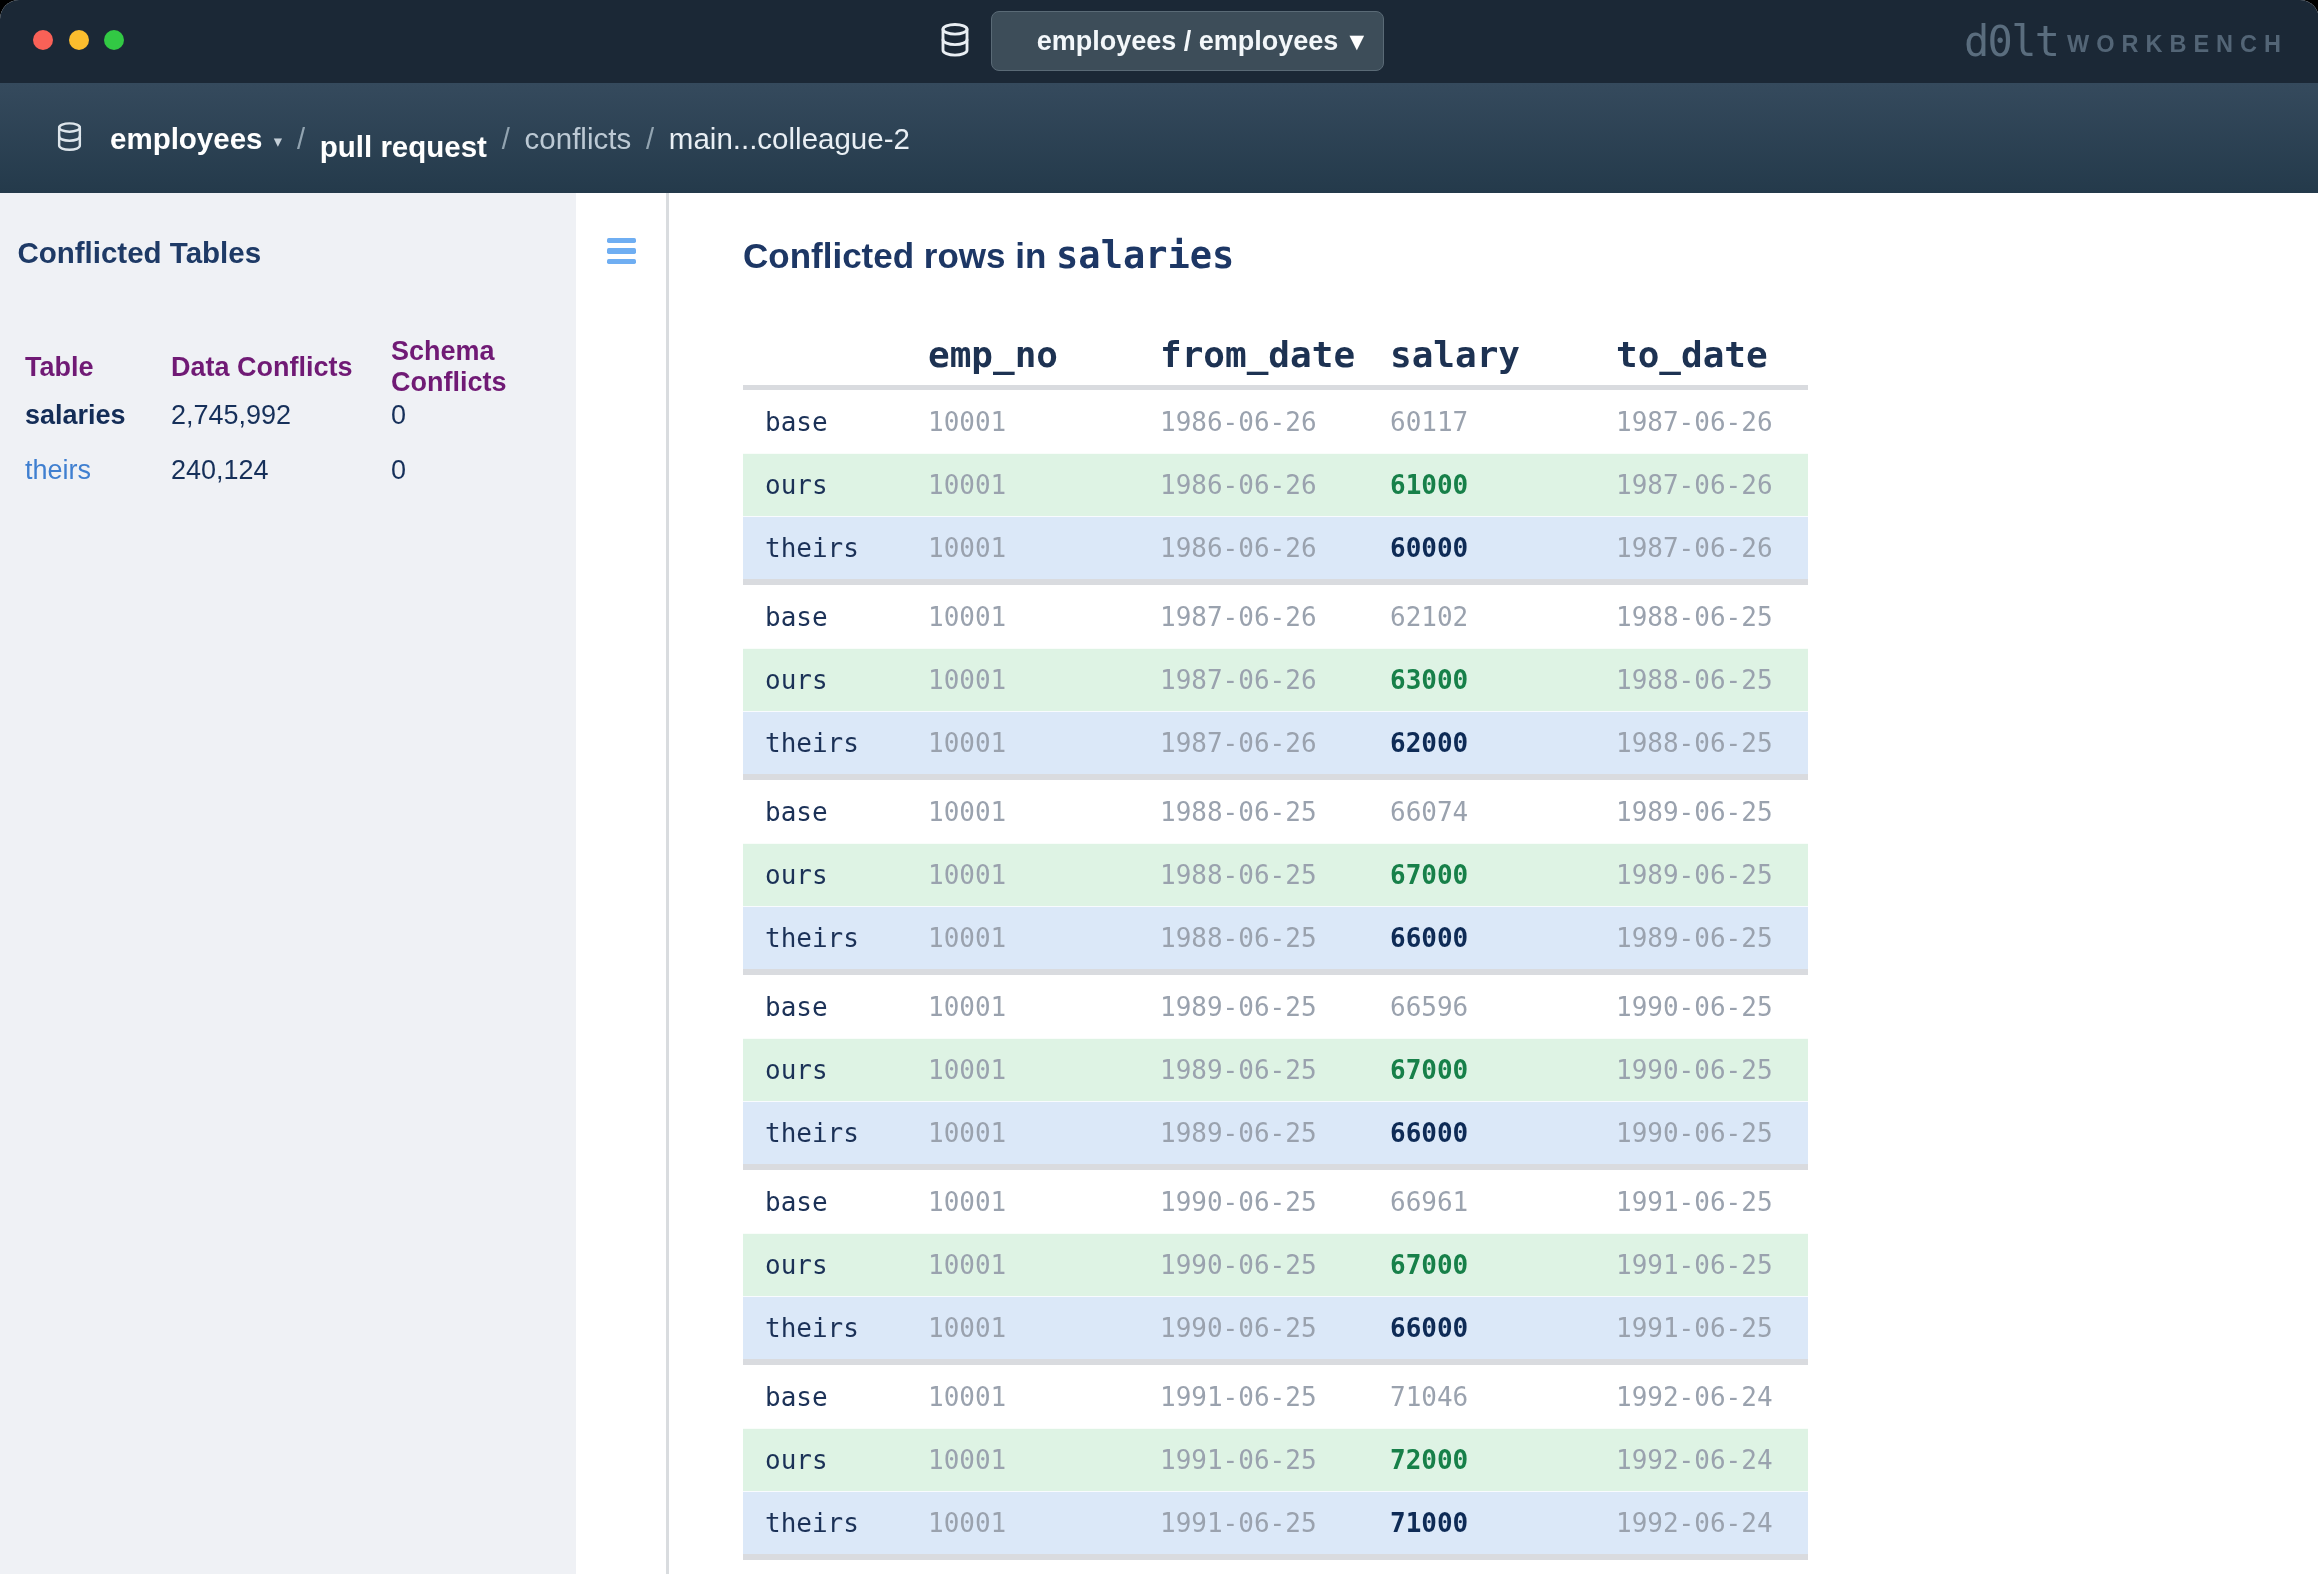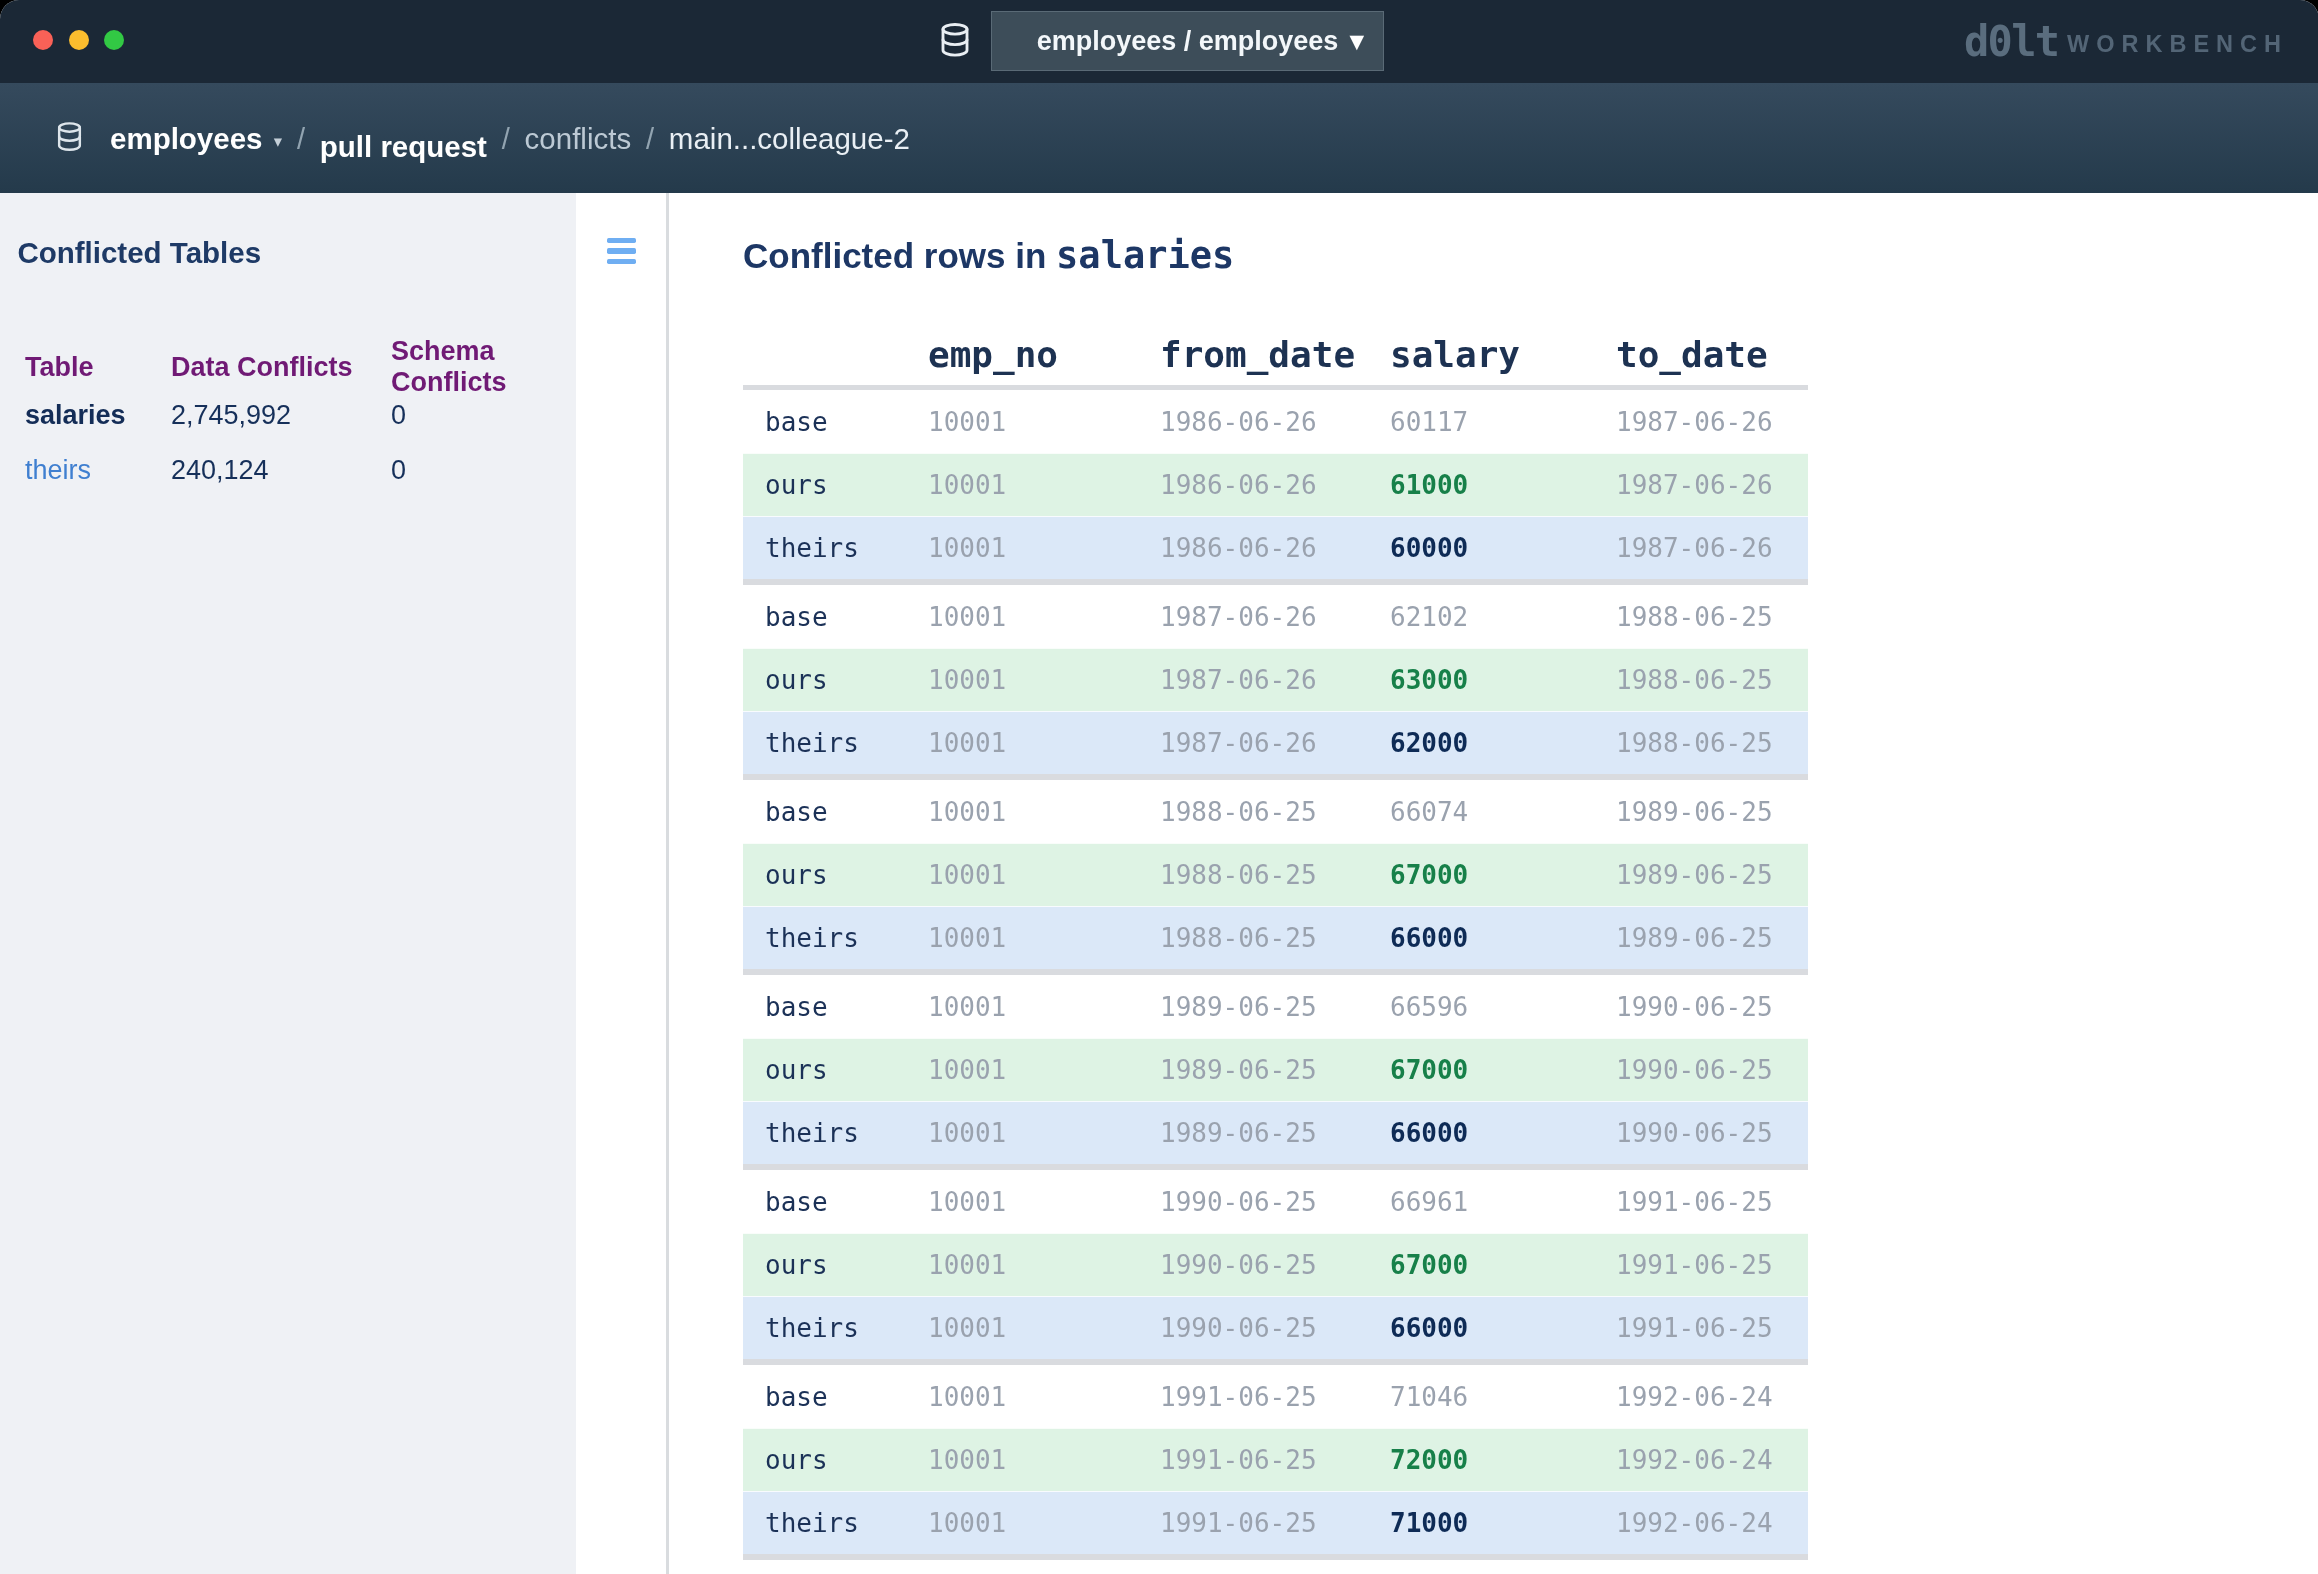--- a/index.html
+++ b/index.html
@@ -7,26 +7,26 @@
   .window{position:relative;width:2319px;height:1575px;border-radius:19px 19px 0 0;overflow:hidden;background:#fff;}
 
   
   .topbar{position:absolute;left:0;top:0;width:100%;height:83px;background:#1b2836;}
   .traffic{position:absolute;top:29.5px;width:20px;height:20px;border-radius:50%;}
   .t-red{left:33px;background:#f96157;}
   .t-yellow{left:69px;background:#fbbd2e;}
   .t-green{left:104px;background:#32c944;}
   .sel-db-icon{position:absolute;left:935px;top:21px;width:40px;height:42px;color:#e9eef3;}
   .db-selector{position:absolute;left:991px;top:11.3px;width:393px;height:60px;background:#3d4d59;
-    border:1.7px solid #5a6a76;border-radius:0;box-sizing:border-box;display:flex;align-items:center;
+    border:1.7px solid #5a6a76;border-radius:8px;box-sizing:border-box;display:flex;align-items:center;
     justify-content:center;color:#f3f7fa;font-size:27px;font-weight:700;cursor:pointer;}
   .db-selector .sel-caret{position:absolute;right:19px;top:50%;transform:translateY(-52%);
     font-family:"DejaVu Sans",sans-serif;font-size:19px;color:#fff;}
   .logo{position:absolute;right:31px;top:0;height:83px;display:flex;align-items:center;}
-  .logo-primary{font-family:"DejaVu Sans Mono",monospace;font-weight:700;font-size:42px;color:#5a6d7e;letter-spacing:-1.7px;}
+  .logo-primary{font-family:"DejaVu Sans Mono",monospace;font-weight:400;font-size:42px;color:#5a6d7e;letter-spacing:-1.7px;}
   .logo-secondary{font-size:23.5px;font-weight:700;letter-spacing:7px;color:#536576;margin-left:8.7px;margin-top:6px;}
 
   
   .navbar{position:absolute;left:0;top:83px;width:100%;height:110px;
     background:linear-gradient(180deg,#354a5d 0%,#243a4b 100%);}
   .nav-db-icon{position:absolute;left:54px;top:37px;width:31px;height:37px;color:#dde5eb;}
   .breadcrumb{position:absolute;left:110px;top:0;height:112px;display:flex;align-items:center;gap:14.8px;
     font-size:29.5px;color:#fff;white-space:nowrap;}
   .bc-db{font-weight:700;color:#fff;cursor:pointer;}
   .bc-caret{font-family:"DejaVu Sans",sans-serif;font-size:16.5px;color:#c4cfd8;margin-left:-3.5px;padding-top:5.2px;}

